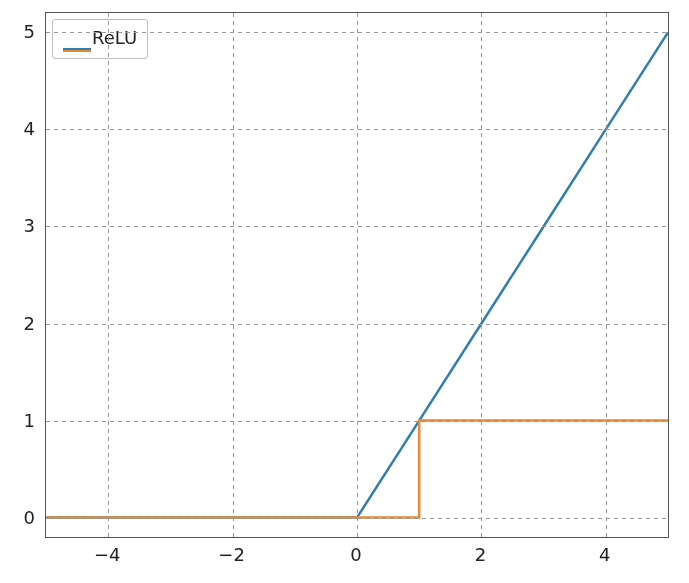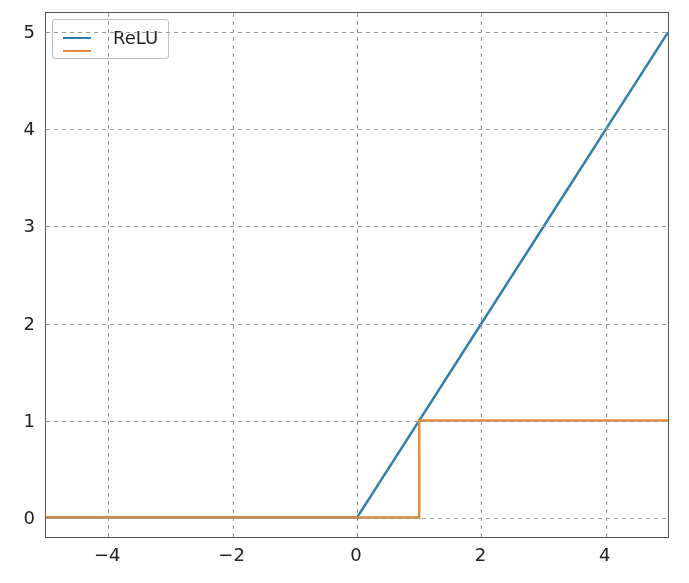--- a/index.html
+++ b/index.html
@@ -52,22 +52,22 @@
     position: absolute;
     background: #ffffff;
     border: 1px solid #bfbfbf;
     border-radius: 3px;
     padding: 6px 10px;
     font-size: 18px;
     line-height: 24px;
   }
   .legend-row {
     display: flex;
-    align-items: center;
-    gap: 22px;
+    align-items: flex-end;
+    gap: 1px;
   }
   .legend-swatch {
     width: 28px;
     height: 2px;
   }
   svg.lines {
     position: absolute;
     left: 0; top: 0;
     width: 100%;
     height: 100%;

